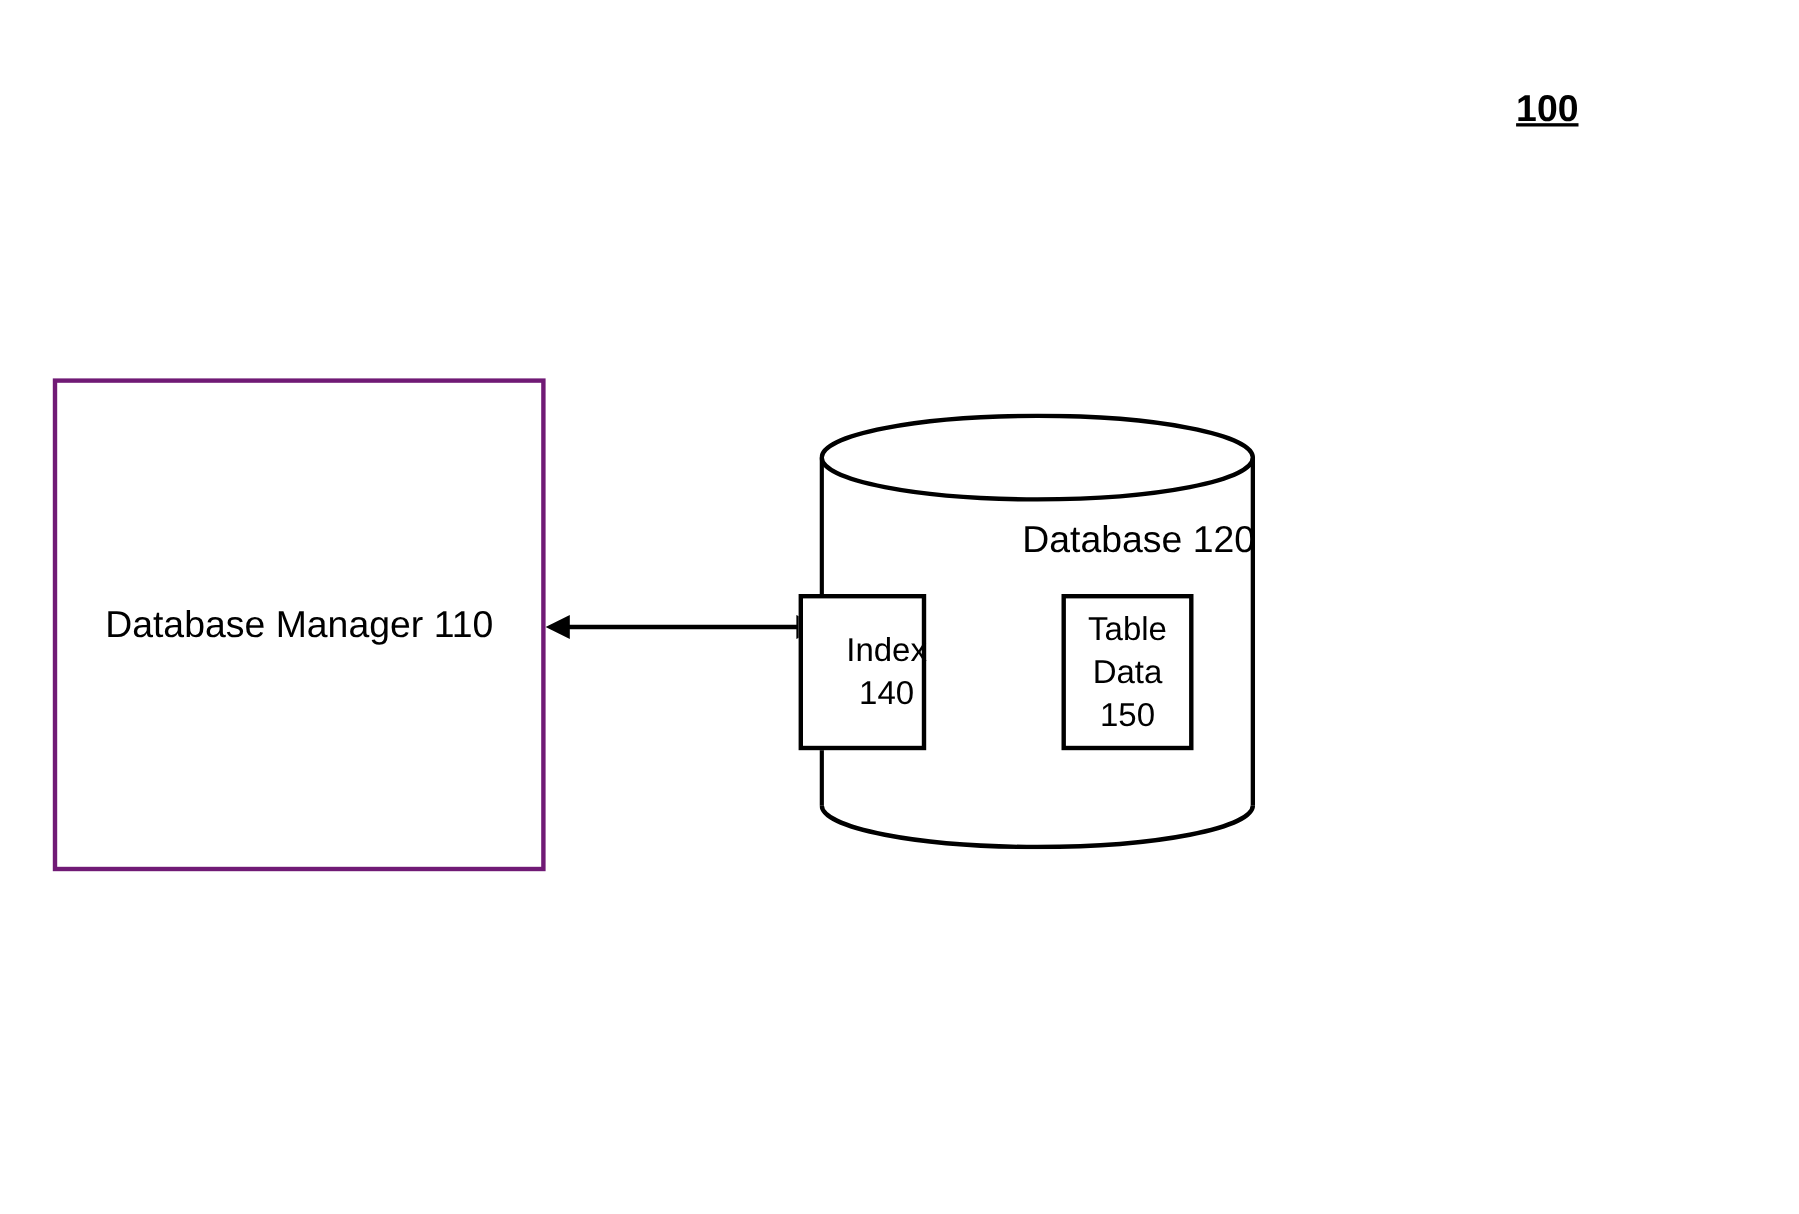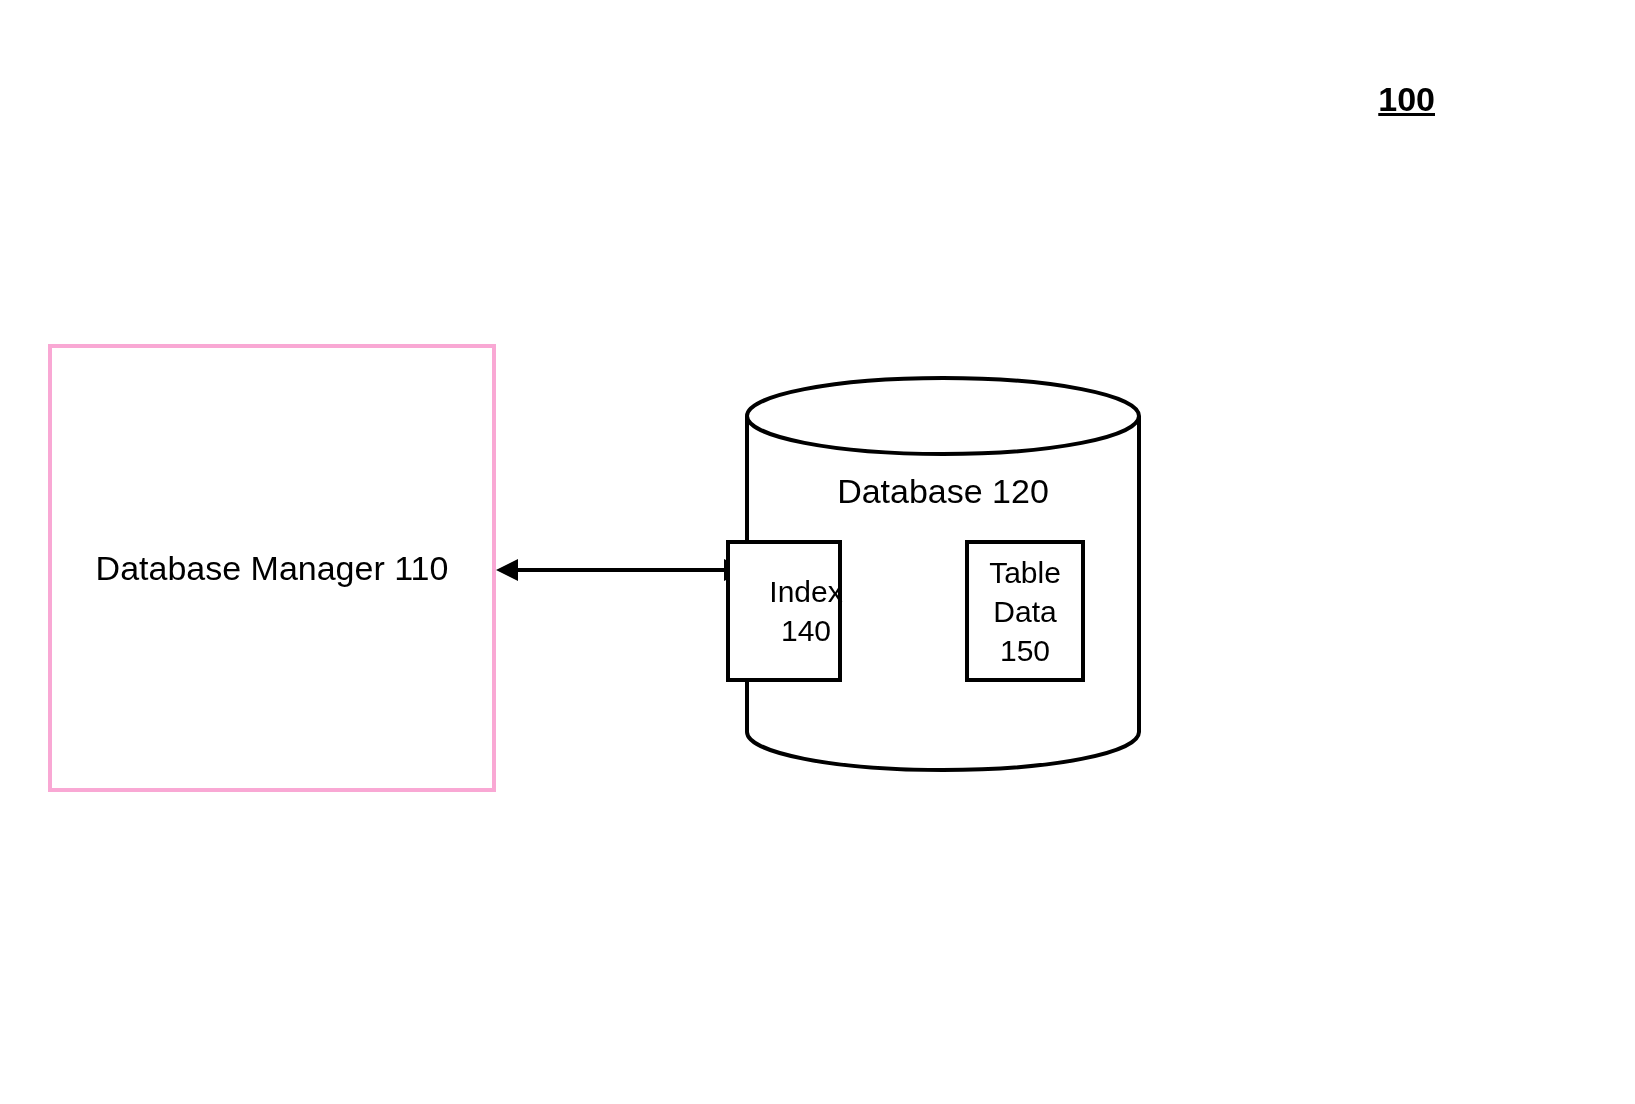--- a/index.html
+++ b/index.html
@@ -18,21 +18,21 @@
     text-decoration: underline;
     color: #000;
     font-weight: bold;
   }
   .db-manager-box {
     position: absolute;
     left: 48px;
     top: 344px;
     width: 448px;
     height: 448px;
-    border: 4px solid #f9a8d4;
+    border: 4px solid #701a75;
     display: flex;
     align-items: center;
     justify-content: center;
     background: #fff;
   }
   .db-manager-label {
     font-size: 34px;
     color: #000;
     text-align: center;
   }
@@ -48,21 +48,21 @@
     left: 745px;
     top: 376px;
     width: 396px;
     height: 396px;
   }
   .cylinder-label {
     position: absolute;
     left: 745px;
     top: 472px;
     width: 396px;
-    text-align: center;
+    text-align: right;
     font-size: 34px;
     color: #000;
   }
   .inner-box {
     position: absolute;
     border: 4px solid #000;
     background: #fff;
     display: flex;
     align-items: center;
     justify-content: center;

